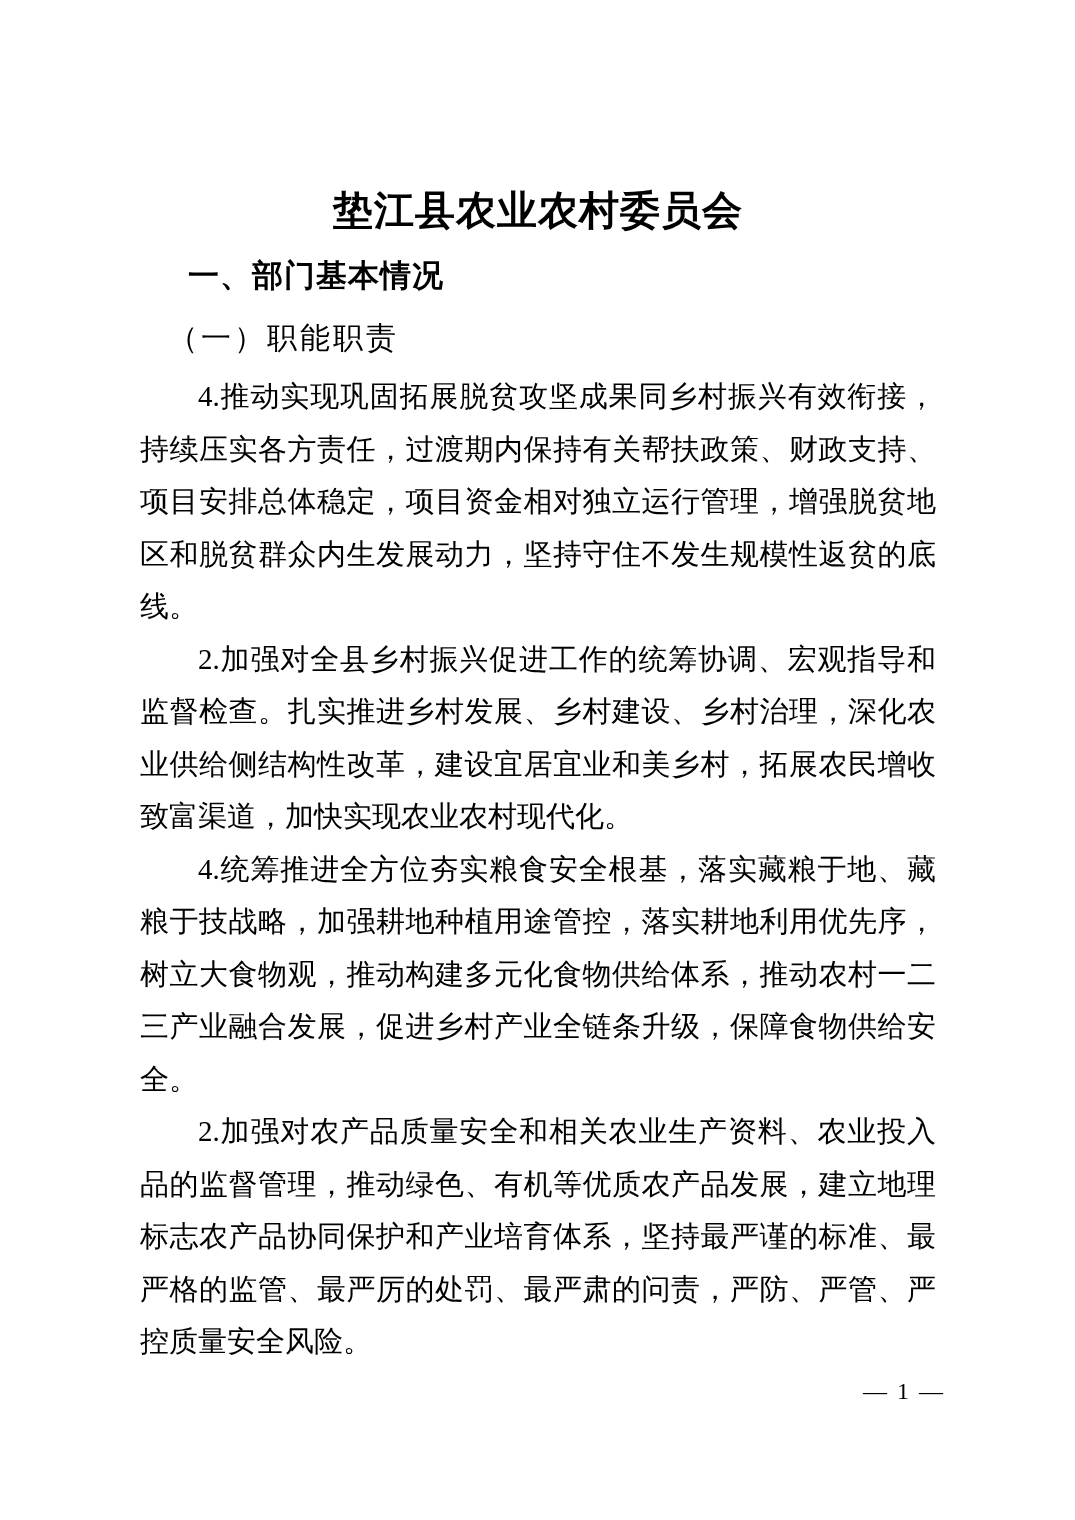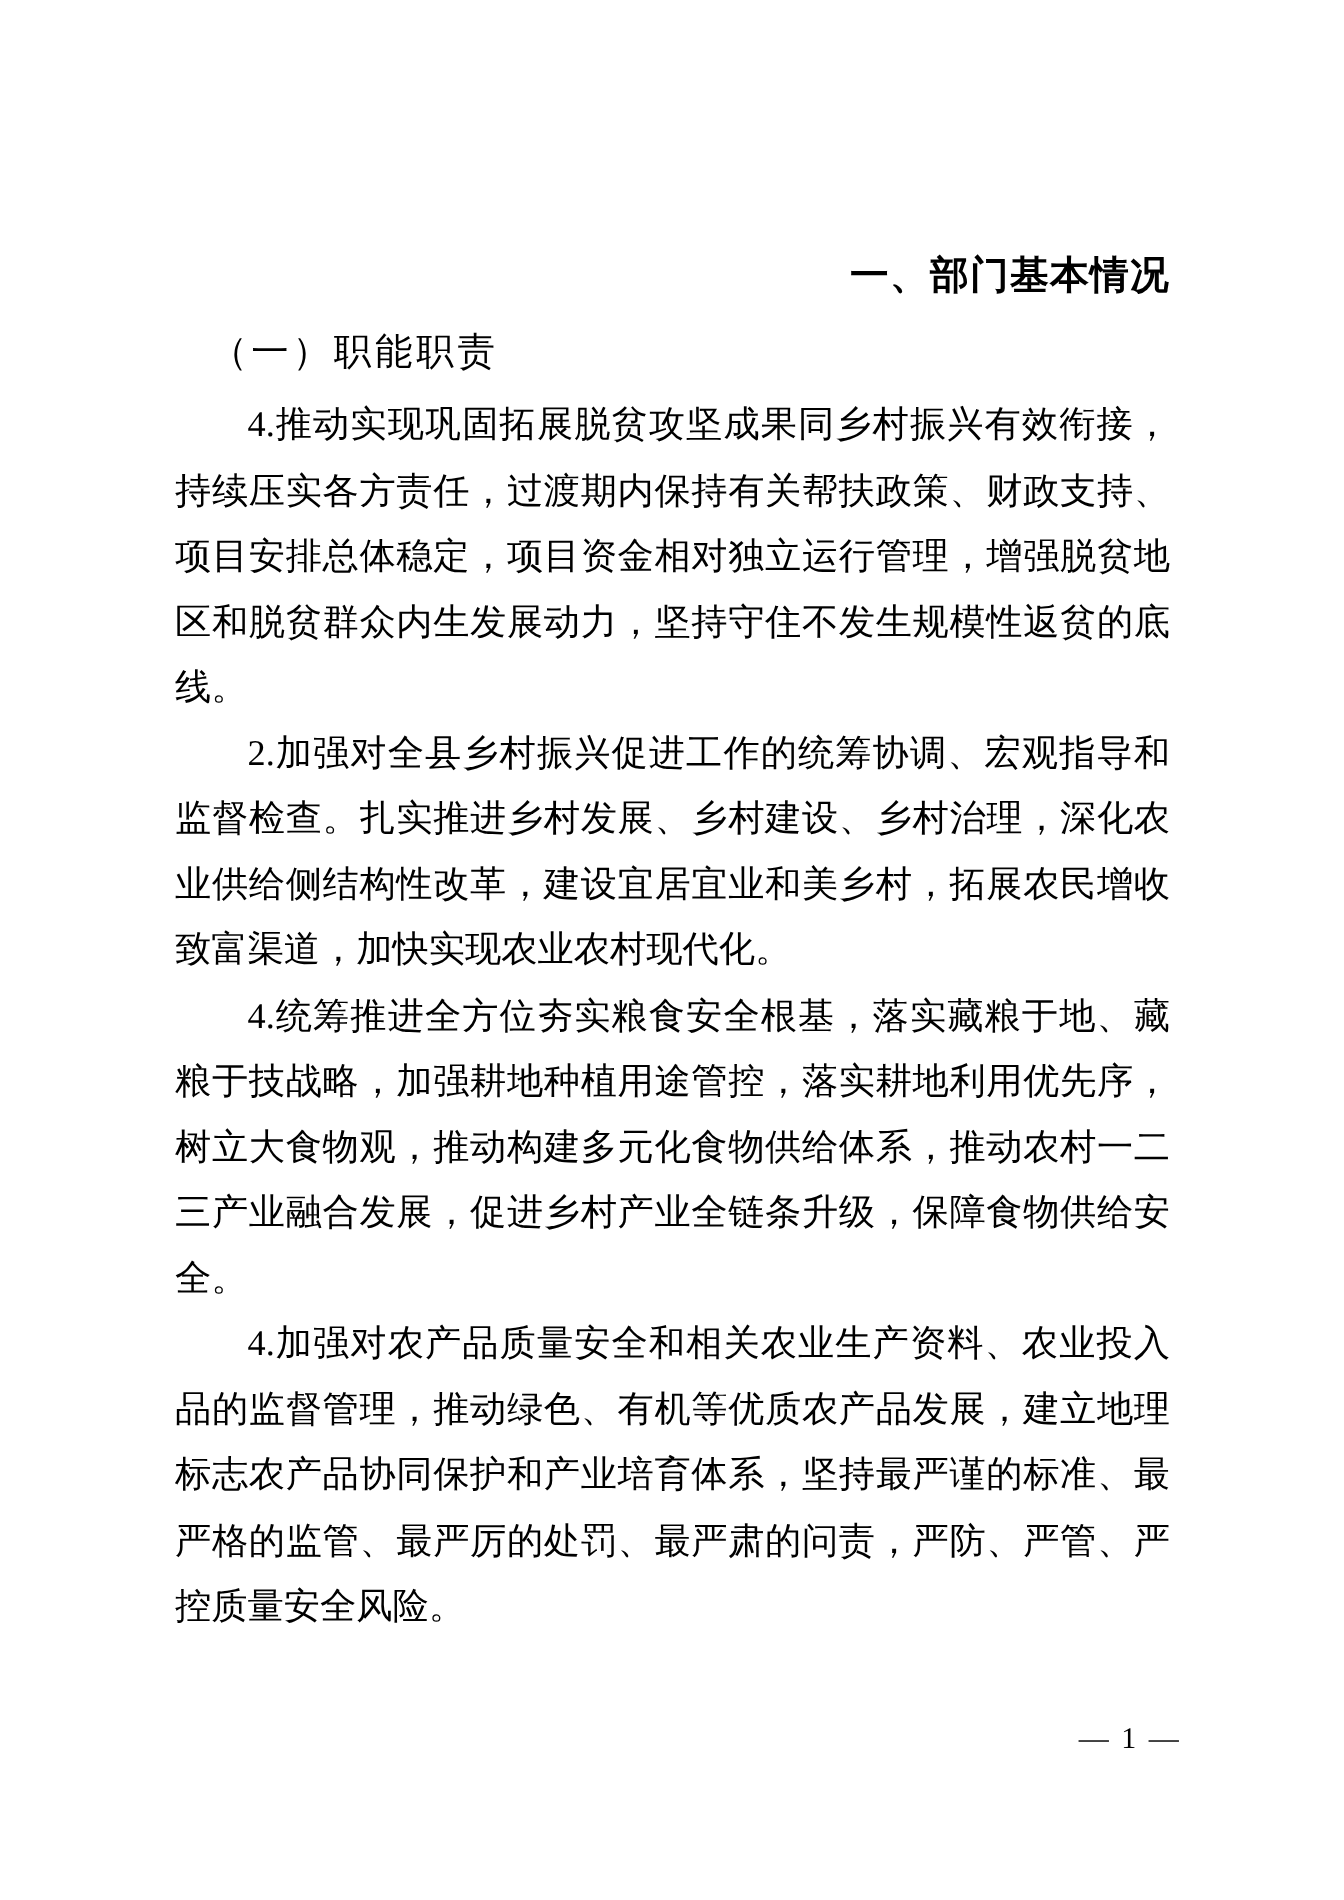--- a/index.html
+++ b/index.html
@@ -36,21 +36,20 @@
     letter-spacing: 1px;
   }
   .section-heading {
     margin-top: 18px;
     font-family: "Liberation Sans", sans-serif;
     font-weight: 900;
     font-size: 31px;
     line-height: 40px;
     text-indent: 48px;
     letter-spacing: 1px;
-    text-align: right;
   }
   .subsection-heading {
     margin-top: 22px;
     font-family: "Liberation Serif", serif;
     font-weight: normal;
     font-size: 30px;
     line-height: 40px;
     text-indent: 28px;
     letter-spacing: 3px;
   }
@@ -75,29 +74,30 @@
     white-space: nowrap;
   }
 </style>
 </head>
 <body>
 
 <div class="page">
   <div class="content">
 
     <div class="doc-title">
+      <div>垫江县农业农村委员会</div>
     </div>
 
     <div class="section-heading">一、部门基本情况</div>
 
     <div class="subsection-heading">（一）职能职责</div>
 
     <div class="body-text">
       <p>4.推动实现巩固拓展脱贫攻坚成果同乡村振兴有效衔接，持续压实各方责任，过渡期内保持有关帮扶政策、财政支持、项目安排总体稳定，项目资金相对独立运行管理，增强脱贫地区和脱贫群众内生发展动力，坚持守住不发生规模性返贫的底线。</p>
       <p>2.加强对全县乡村振兴促进工作的统筹协调、宏观指导和监督检查。扎实推进乡村发展、乡村建设、乡村治理，深化农业供给侧结构性改革，建设宜居宜业和美乡村，拓展农民增收致富渠道，加快实现农业农村现代化。</p>
       <p>4.统筹推进全方位夯实粮食安全根基，落实藏粮于地、藏粮于技战略，加强耕地种植用途管控，落实耕地利用优先序，树立大食物观，推动构建多元化食物供给体系，推动农村一二三产业融合发展，促进乡村产业全链条升级，保障食物供给安全。</p>
-      <p>4.加强对农产品质量安全和相关农业生产资料、农业投入品的监督管理，推动绿色、有机等优质农产品发展，建立地理标志农产品协同保护和产业培育体系，坚持最严谨的标准、最严格的监管、最严厉的处罚、最严肃的问责，严防、严管、严控质量安全风险。</p>
+      <p>2.加强对农产品质量安全和相关农业生产资料、农业投入品的监督管理，推动绿色、有机等优质农产品发展，建立地理标志农产品协同保护和产业培育体系，坚持最严谨的标准、最严格的监管、最严厉的处罚、最严肃的问责，严防、严管、严控质量安全风险。</p>
     </div>
 
   </div>
 
   <div class="page-number">— 1 —</div>
 </div>
 
 </body></html>

